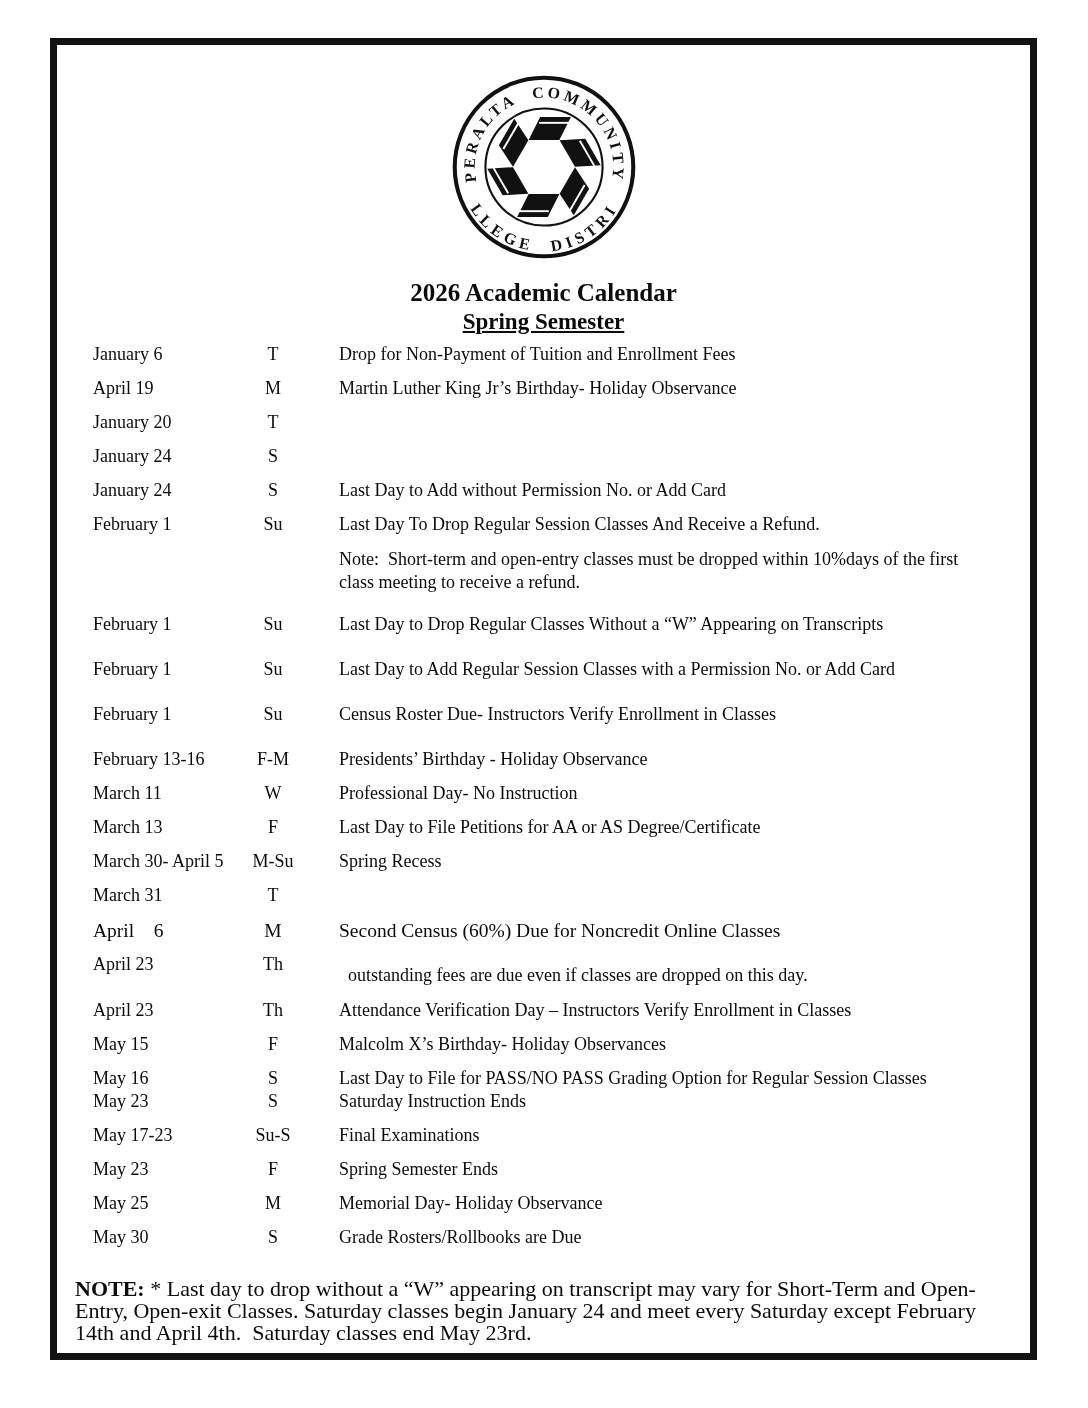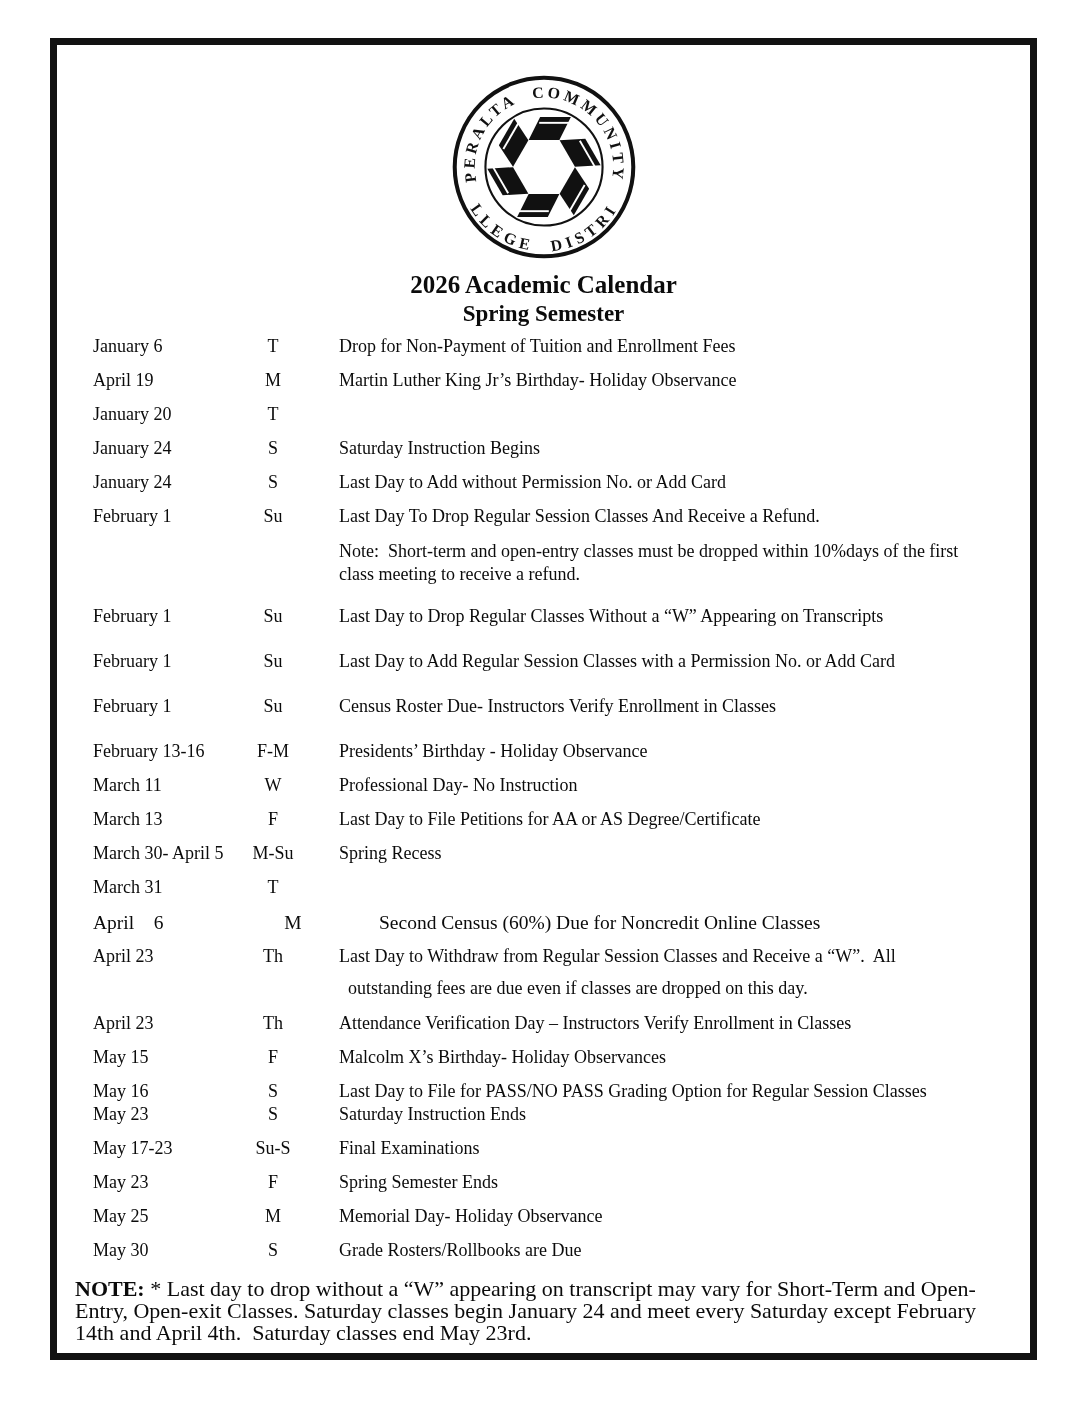--- a/index.html
+++ b/index.html
@@ -21,25 +21,25 @@
   .seal-text {
     font-family: "Liberation Serif", serif;
     font-weight: bold;
     fill: #111;
   }
   .seal-top  { font-size: 16.5px; letter-spacing: 3.5px; word-spacing: 9px; }
   .seal-bot  { font-size: 16.5px; letter-spacing: 5px;  word-spacing: 10px; }
 
   .page-title {
     text-align: center; font-weight: bold;
-    font-size: 25px; margin-top: 3px; line-height: 30px;
+    font-size: 25px; margin-top: 11px; line-height: 30px;
   }
   .page-subtitle {
     text-align: center; font-weight: bold;
-    font-size: 23px; line-height: 28px;
+    font-size: 23px; line-height: 28px; text-decoration: underline;
   }
 
   .cal-table { margin: 8px 20px 0 36px; }
   .row {
     display: grid;
     grid-template-columns: 150px 60px 1fr;
     font-size: 18px; line-height: 21px;
     margin-bottom: 13px;
   }
   .c-date { white-space: pre; }
@@ -48,21 +48,21 @@
   .desc2  { margin-top: 11px; padding-left: 9px; }
   .inline-note {
     font-weight: normal;
     margin-top: 13px; margin-bottom: 7px;
     max-width: 645px;
     line-height: 23px;
     white-space: pre-wrap;
   }
   
   .row:nth-child(7), .row:nth-child(8), .row:nth-child(9) { margin-bottom: 24px; }
-  .row:nth-child(15) { font-size: 19.5px; line-height: 24px; margin-bottom: 11px; gap: 20px; }
+  .row:nth-child(15) { font-size: 19.5px; line-height: 24px; margin-bottom: 11px; }
   .row:nth-child(16) { margin-bottom: 14px; }
   .row:nth-child(19) { margin-bottom: 2px; }
 
   .footer-note {
     position: absolute;
     left: 18px; right: 20px; bottom: 9px;
     font-size: 22px; line-height: 22px;
     white-space: pre-wrap;
   }
   .footer-note .lbl { font-weight: bold; }
@@ -129,21 +129,20 @@
         <div class="c-day">M</div>
         <div class="c-desc"><div>Martin Luther King Jr’s Birthday- Holiday Observance</div></div>
       </div>
       <div class="row">
         <div class="c-date">January 20</div>
         <div class="c-day">T</div>
       </div>
       <div class="row">
         <div class="c-date">January 24</div>
         <div class="c-day">S</div>
-        <div class="c-desc"><div>Saturday Instruction Begins</div></div>
       </div>
       <div class="row">
         <div class="c-date">January 24</div>
         <div class="c-day">S</div>
         <div class="c-desc"><div>Last Day to Add without Permission No. or Add Card</div></div>
       </div>
       <div class="row">
         <div class="c-date">February 1</div>
         <div class="c-day">Su</div>
         <div class="c-desc"><div>Last Day To Drop Regular Session Classes And Receive a Refund.</div><div class="inline-note">Note:  Short-term and open-entry classes must be dropped within 10%days of the first class meeting to receive a refund.</div></div>
@@ -188,21 +187,21 @@
         <div class="c-day">T</div>
       </div>
       <div class="row">
         <div class="c-date">April    6</div>
         <div class="c-day">M</div>
         <div class="c-desc"><div>Second Census (60%) Due for Noncredit Online Classes</div></div>
       </div>
       <div class="row">
         <div class="c-date">April 23</div>
         <div class="c-day">Th</div>
-        <div class="c-desc"><div>Last Day to Withdraw from Regular Session Classes and Receive a “W”.  All</div><div class="desc2">outstanding fees are due even if classes are dropped on this day.</div></div>
+        <div class="c-desc"><div class="desc2">outstanding fees are due even if classes are dropped on this day.</div></div>
       </div>
       <div class="row">
         <div class="c-date">April 23</div>
         <div class="c-day">Th</div>
         <div class="c-desc"><div>Attendance Verification Day – Instructors Verify Enrollment in Classes</div></div>
       </div>
       <div class="row">
         <div class="c-date">May 15</div>
         <div class="c-day">F</div>
         <div class="c-desc"><div>Malcolm X’s Birthday- Holiday Observances</div></div>

